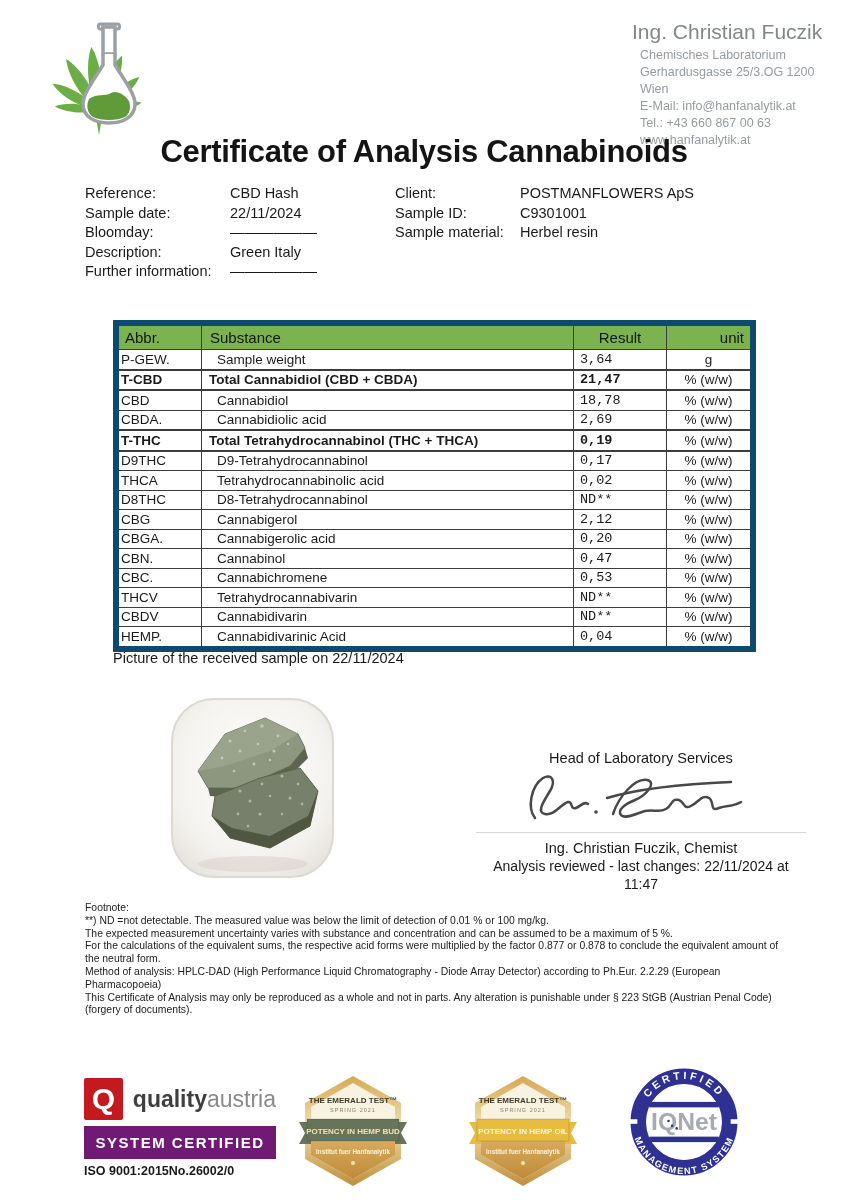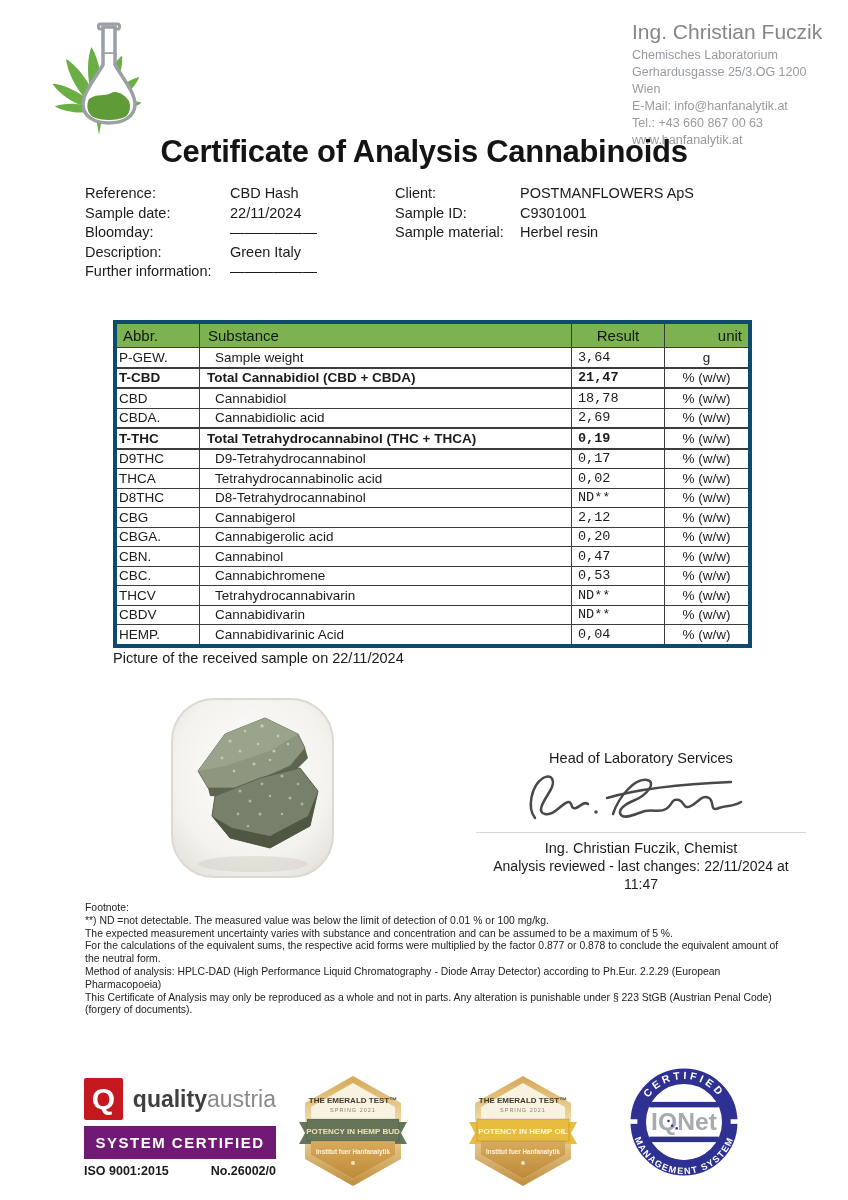--- a/index.html
+++ b/index.html
@@ -6,37 +6,37 @@
   body{font-family:"Liberation Sans", sans-serif; color:#1b1b1b;}
   .page{position:relative;width:848px;height:1200px;background:#ffffff;overflow:hidden;margin:0 auto;}
 
   
   .logo-wrap{position:absolute;left:26px;top:22px;display:flex;align-items:center;gap:8px;}
   .logo-text{padding-top:26px;}
   .logo-acronym{font-size:40px;letter-spacing:13px;color:#8f9499;line-height:40px;}
   .logo-subtitle{font-size:11px;color:#b2b6ba;letter-spacing:0.6px;margin-top:4px;}
   .contact{position:absolute;left:632px;top:20px;width:205px;}
   .contact-name{font-size:21px;color:#83878c;margin-bottom:3px;}
-  .contact-line{font-size:12.5px;color:#969ba0;line-height:17px;}
+  .contact-line{font-size:12.5px;color:#969ba0;line-height:17px;margin-left:8px;}
 
   
   .doc-title{position:absolute;top:134px;left:0;width:100%;text-align:center;
              font-size:31px;font-weight:700;letter-spacing:-0.3px;color:#141414;}
 
   
   .info-col{position:absolute;top:184px;font-size:14.5px;}
   .info-left{left:85px;}
   .info-right{left:395px;}
   .info-row{line-height:19.5px;white-space:nowrap;}
   .info-left .info-label{display:inline-block;width:145px;}
   .info-right .info-label{display:inline-block;width:125px;}
 
   
   .results-table{position:absolute;left:113px;top:320px;width:578px;border-collapse:collapse;
-                 table-layout:fixed;border:4px solid #0c4a6e;}
+                 table-layout:fixed;border:6px solid #0c4a6e;}
   .results-table th,.results-table td{border:1px solid #3c3c3c;}
   .results-table th{background:#7cb350;font-weight:400;font-size:15px;color:#101810;
                     padding:3px 6px;text-align:left;}
   th.col-abbr{width:70px;}
   th.col-substance{width:357px;padding-left:8px;}
   th.col-result{width:80px;text-align:center;}
   th.col-unit{width:71px;text-align:right;}
   .results-table td{font-size:13.5px;line-height:15.5px;padding:1.5px 6px;}
   td.col-abbr{padding-left:2px;}
   td.col-substance{padding-left:15px;}
@@ -65,21 +65,21 @@
   
   .qa-logo{position:absolute;left:84px;top:1078px;width:192px;}
   .qa-top{display:flex;align-items:center;gap:10px;margin-bottom:6px;}
   .qa-q{width:42px;height:42px;background:#c4191f;color:#fff;font-weight:700;font-size:30px;
         display:flex;align-items:center;justify-content:center;border-radius:2px;}
   .qa-brand{font-size:23px;white-space:nowrap;}
   .qa-brand-bold{font-weight:700;color:#3f3f3f;}
   .qa-brand-light{font-weight:400;color:#8a8a8a;}
   .qa-bar{background:#701a75;color:#fff;font-weight:700;font-size:15px;letter-spacing:1.5px;
           text-align:center;padding:8px 0;}
-  .qa-iso{display:flex;justify-content:space-between;font-weight:700;font-size:12.5px;color:#1a1a1a;margin-top:5px;}
+  .qa-iso{display:flex;font-weight:700;font-size:12.5px;color:#1a1a1a;margin-top:5px;}
 
   .badge{position:absolute;top:1072px;}
   .badge-1{left:297px;}
   .badge-2{left:467px;}
   .iqnet{position:absolute;left:620px;top:1058px;}
 </style>
 </head>
 <body>
 
 <div class="page">

